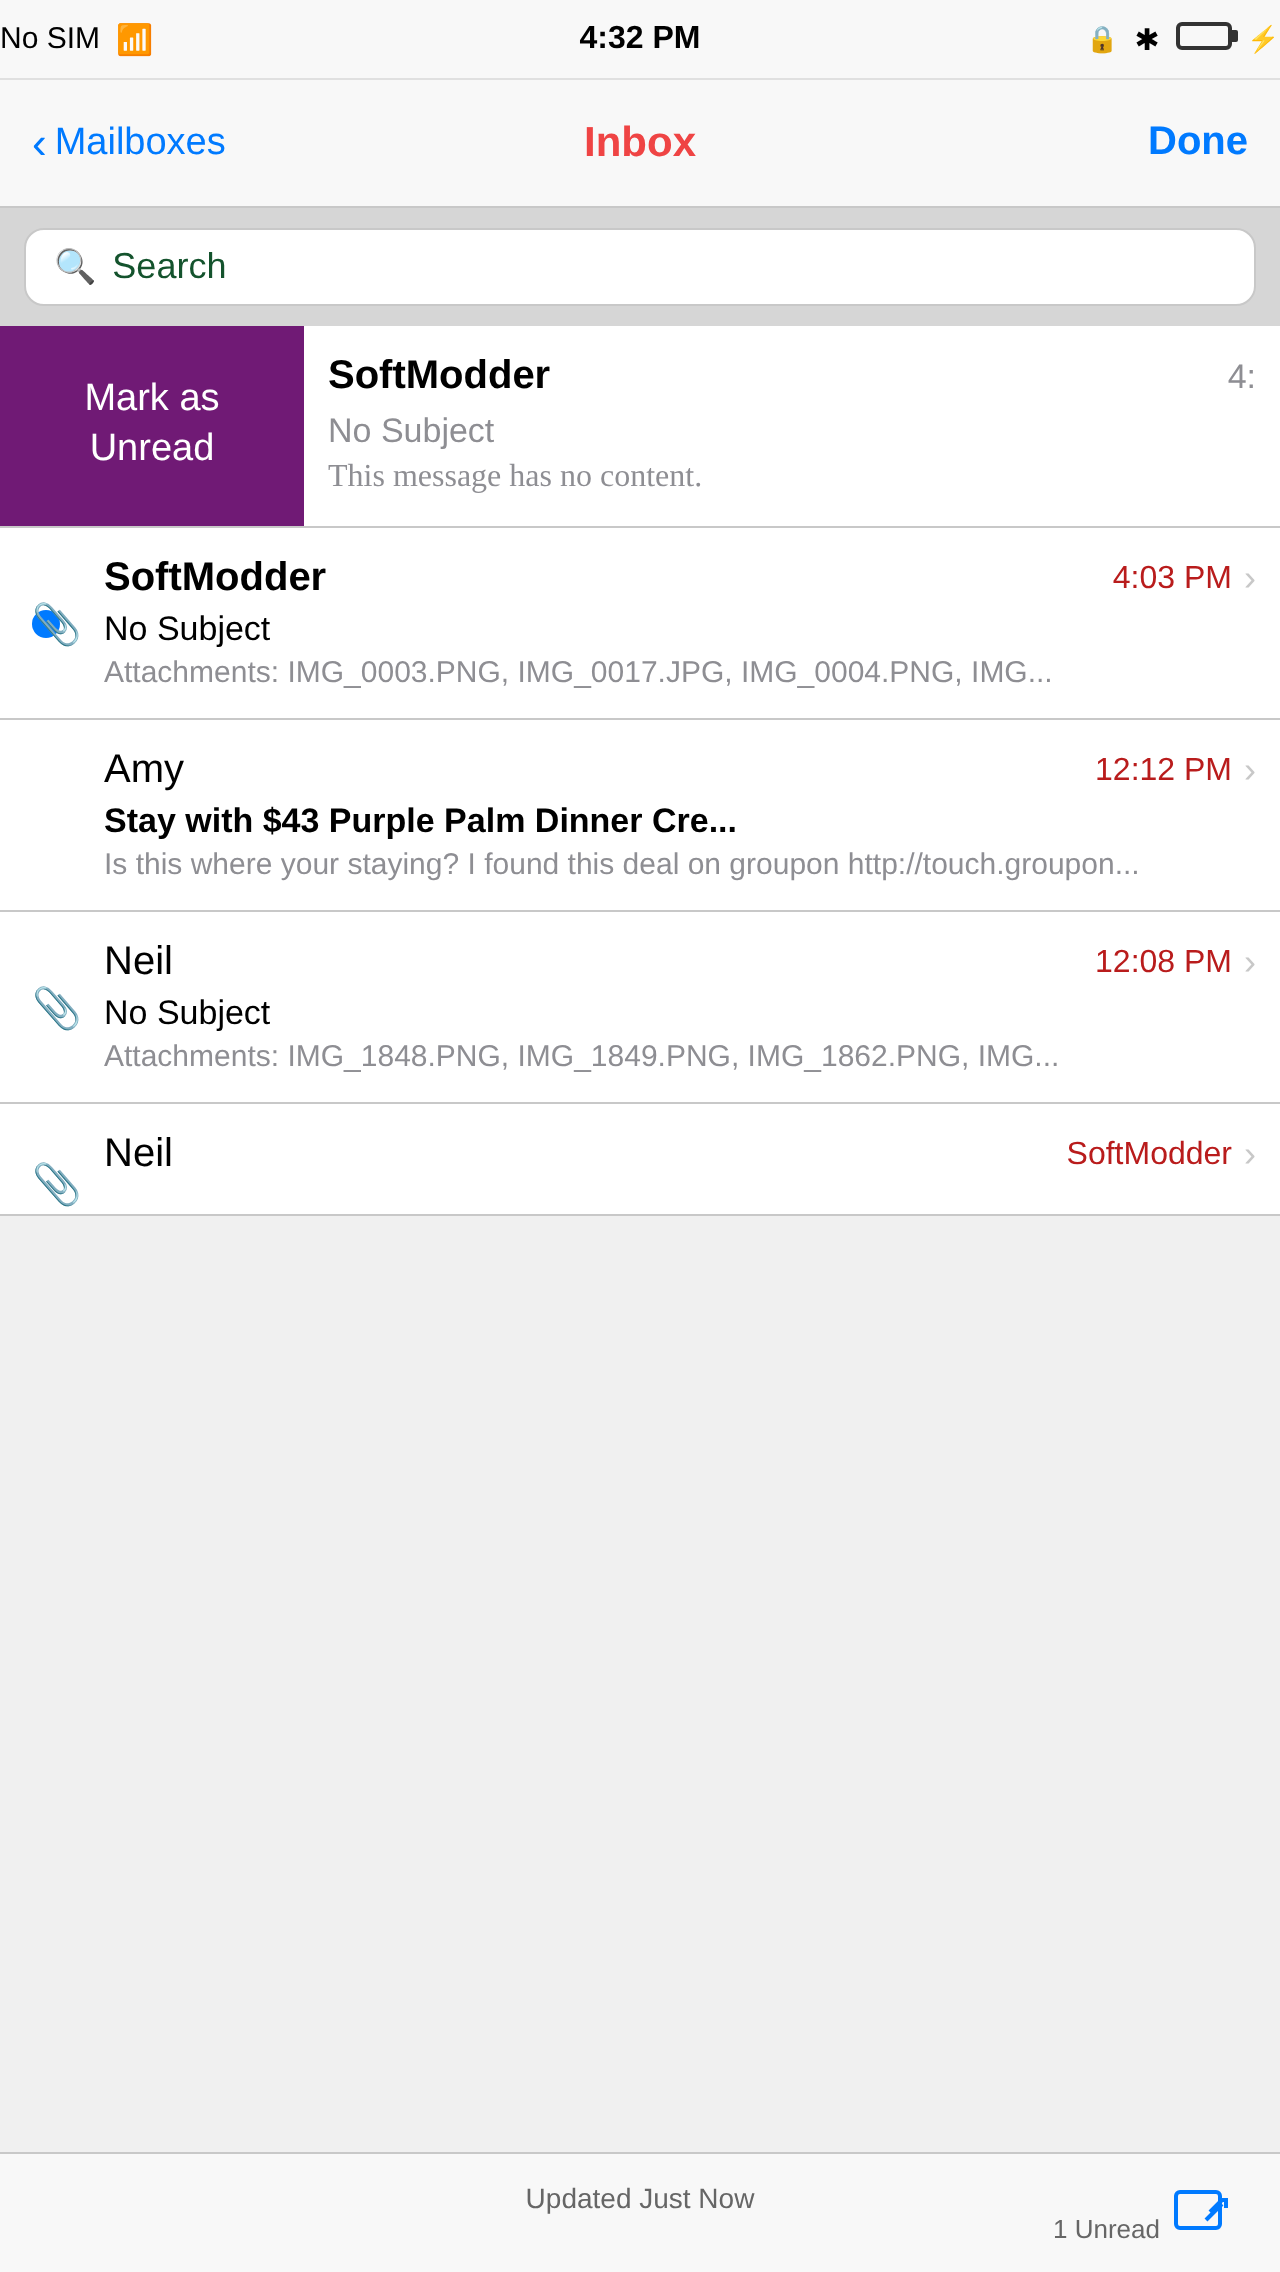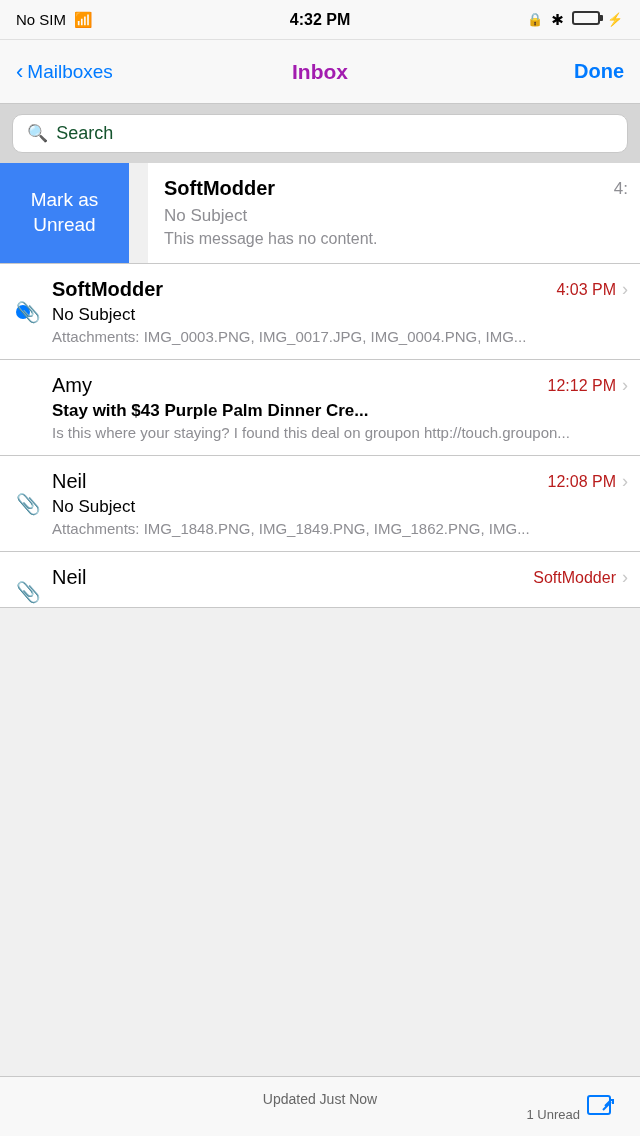--- a/index.html
+++ b/index.html
@@ -13,21 +13,21 @@
     }
 
     
     .status-bar {
       width: 640px;
       height: 40px;
       background: #f8f8f8;
       display: flex;
       align-items: center;
       justify-content: space-between;
-      padding: 0 16px;
+      padding: 0 0;
       border-bottom: 1px solid #e0e0e0;
       gap: 27px;
     }
     .status-left {
       display: flex;
       align-items: center;
       gap: 8px;
       font-size: 15px;
       font-weight: 500;
     }
@@ -89,21 +89,21 @@
       gap: 4px;
       cursor: pointer;
     }
     .nav-back-chevron {
       font-size: 22px;
       line-height: 1;
     }
     .nav-title {
       font-size: 21px;
       font-weight: 700;
-      color: #a21caf;
+      color: #ef4444;
       position: absolute;
       left: 50%;
       transform: translateX(-50%);
     }
     .nav-done {
       color: #007aff;
       font-size: 20px;
       font-weight: 600;
       cursor: pointer;
     }
@@ -135,22 +135,22 @@
     .swipe-action-container {
       position: relative;
       overflow: hidden;
       border-bottom: 1px solid #c8c8c8;
     }
     .mark-unread-btn {
       position: absolute;
       left: 0;
       top: 0;
       bottom: 0;
-      width: 129px;
-      background: #3b82f6;
+      width: 152px;
+      background: #701a75;
       display: flex;
       align-items: center;
       justify-content: center;
       z-index: 2;
     }
     .mark-unread-label {
       color: #fff;
       font-size: 19px;
       font-weight: 500;
       text-align: center;
@@ -178,20 +178,21 @@
       color: #8e8e93;
     }
     .swipe-subject {
       font-size: 17px;
       color: #8e8e93;
       margin-bottom: 4px;
     }
     .swipe-preview {
       font-size: 16px;
       color: #8e8e93;
+      font-family: Liberation Serif, serif;
     }
 
     
     .email-list {
       background: #fff;
     }
     .email-item {
       border-bottom: 1px solid #c8c8c8;
       padding: 14px 12px 14px 52px;
       position: relative;

